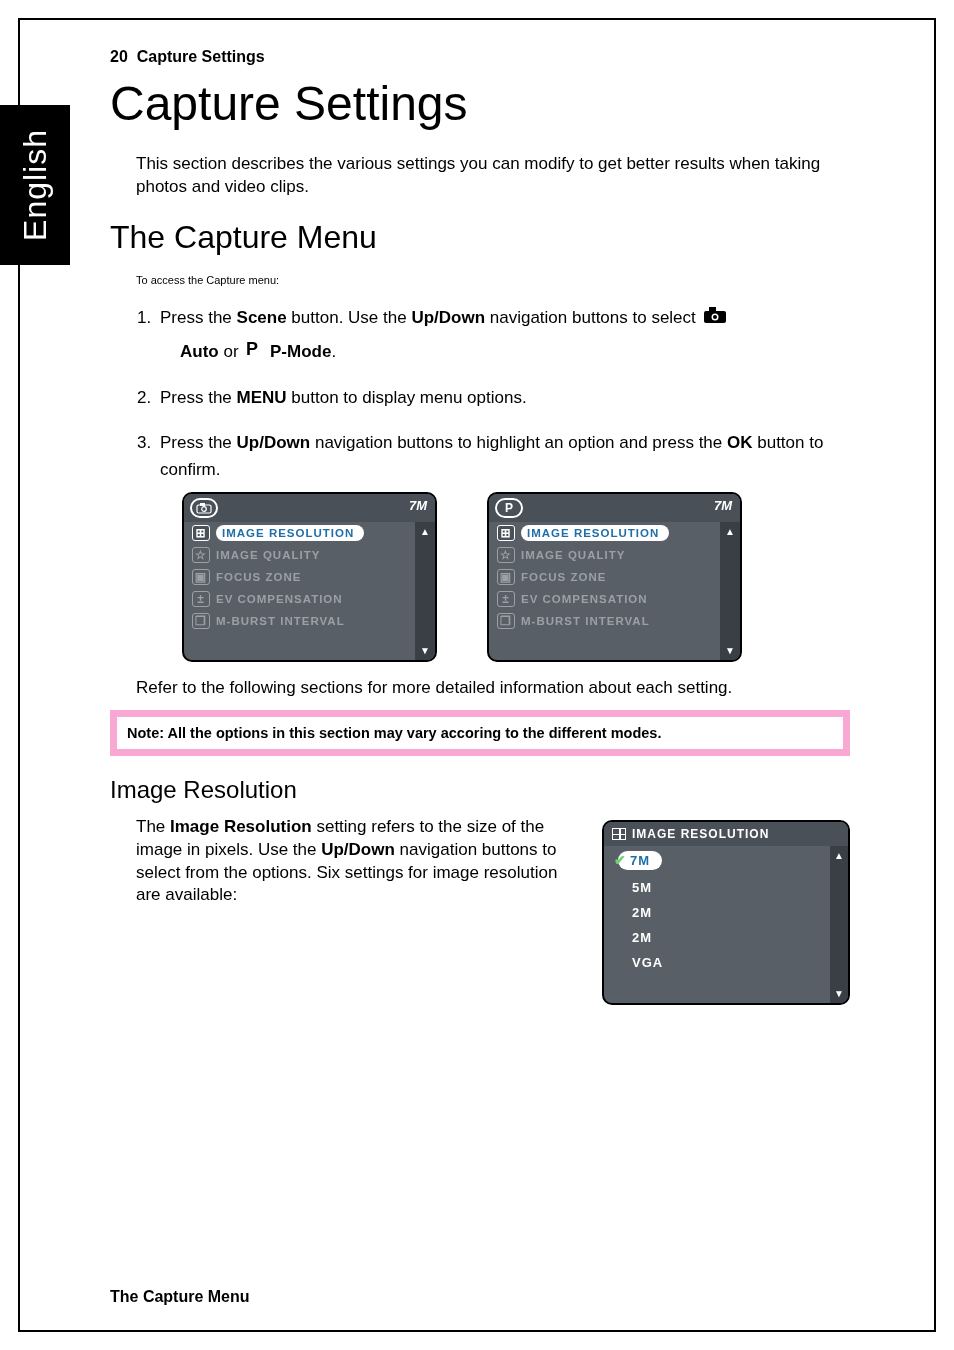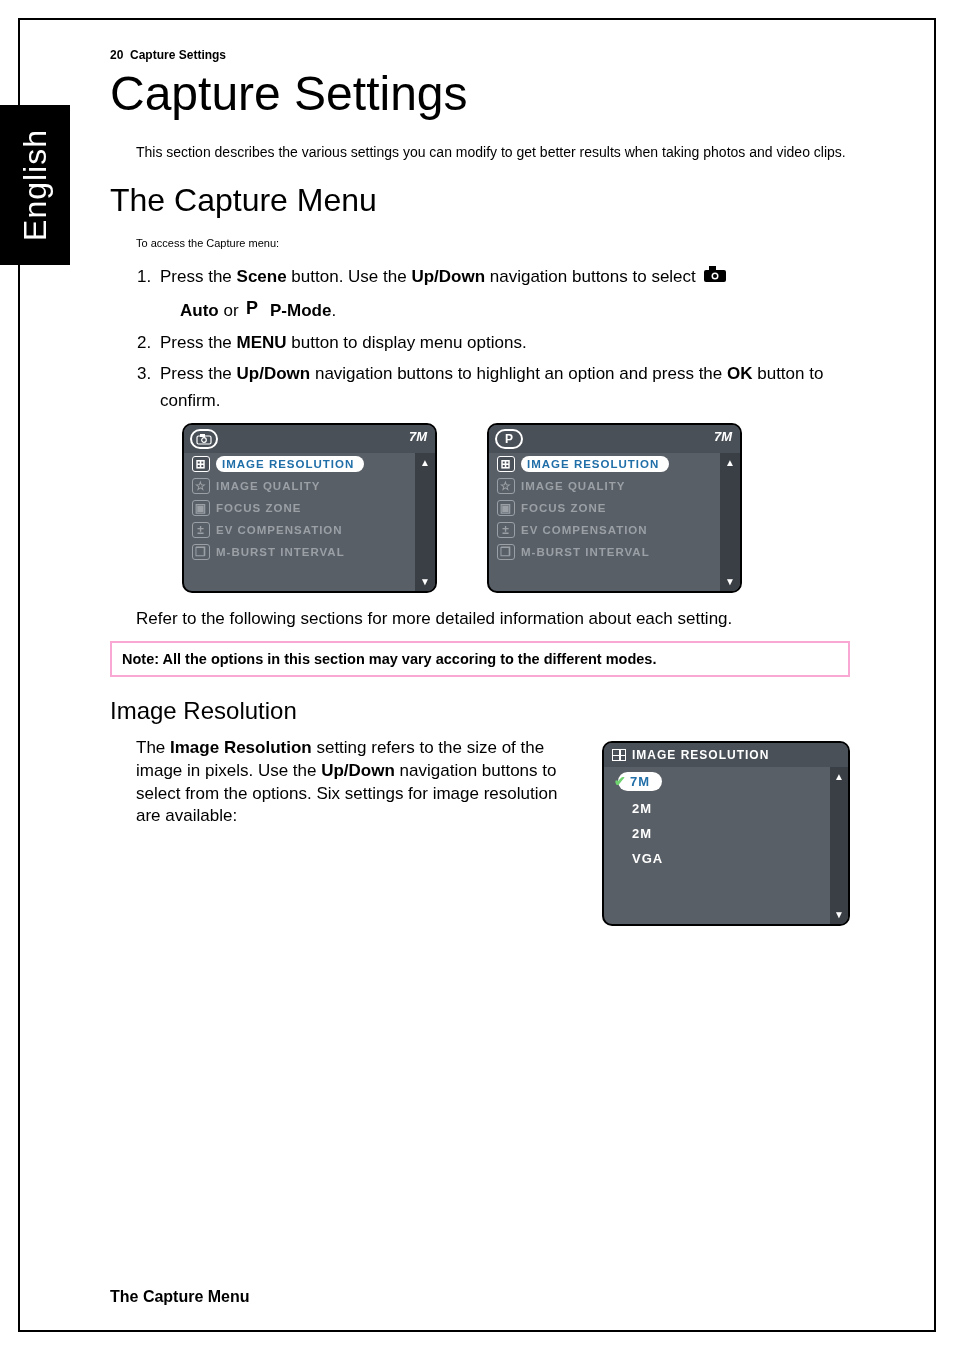--- a/index.html
+++ b/index.html
@@ -1,44 +1,44 @@
 <!DOCTYPE html>
 <html><head>
 <meta charset="utf-8">
 <style>
   * { box-sizing: border-box; margin: 0; padding: 0; }
   html, body { width: 954px; height: 1350px; background: #fff; font-family: Verdana, Geneva, sans-serif; color: #000; }
   .page-frame { position: absolute; left: 18px; top: 18px; width: 918px; height: 1314px; border: 2px solid #000; }
   .lang-tab { position: absolute; left: 0; top: 105px; width: 70px; height: 160px; background: #000; display: flex; align-items: center; justify-content: center; }
   .lang-text { color: #fff; writing-mode: vertical-rl; text-orientation: sideways; transform: rotate(180deg); font-size: 32px; font-family: Verdana, sans-serif; letter-spacing: 1px; }
   .content { position: absolute; left: 110px; top: 48px; width: 740px; }
-  .header-line { font-weight: bold; font-size: 12px; margin-bottom: 4px; }
+  .header-line { font-weight: bold; font-size: 16px; margin-bottom: 10px; }
   .chapter-title { font-family: Verdana, sans-serif; font-size: 48px; font-weight: normal; margin-bottom: 22px; }
-  .intro { font-size: 14px; line-height: 1.35; margin: 0 0 20px 26px; }
+  .intro { font-size: 17px; line-height: 1.35; margin: 0 0 20px 26px; }
   .section-title { font-family: Verdana, sans-serif; font-size: 32px; font-weight: normal; margin-bottom: 18px; }
   .para { font-size: 11px; margin: 0 0 14px 26px; }
   ol.steps { margin: 0 0 8px 46px; font-size: 17px; line-height: 1.6; }
-  ol.steps li { margin-bottom: 4px; padding-left: 4px; }
+  ol.steps li { margin-bottom: 4px; padding-left: 4px; margin-top: 18px; }
   .sub-indent { margin-left: 20px; display:block; margin-top:6px; }
   .b { font-weight: bold; }
   .inline-icon { display: inline-block; vertical-align: middle; margin: 0 2px; }
   .screens-row { display: flex; gap: 50px; margin: 8px 0 16px 72px; }
   .cam-screen { width: 255px; height: 170px; border: 2.5px solid #000; border-radius: 10px; background: #595f66; position: relative; padding-top: 28px; overflow: hidden; }
   .cam-header { position: absolute; top: 0; left: 0; right: 0; height: 28px; background: #4a5058; display: flex; align-items: center; padding: 0 6px; }
   .cam-mode-pill { display: inline-flex; align-items: center; justify-content: center; width: 28px; height: 20px; border: 2px solid #fff; border-radius: 10px; }
   .cam-7m { position: absolute; right: 8px; top: 4px; color: #fff; font-weight: bold; font-size: 13px; font-style: italic; }
   .scroll-col { position: absolute; right: 0; top: 28px; bottom: 0; width: 20px; background: #3a3f45; color: #fff; font-size: 10px; display: flex; flex-direction: column; align-items: center; justify-content: space-between; padding: 4px 0; }
   .menu-item { display: flex; align-items: center; gap: 6px; padding: 3px 24px 3px 8px; color: #fff; font-size: 11.5px; font-weight: bold; letter-spacing: 1px; }
   .menu-item.sel .menu-label-pill { background: #fff; color: #1f6ea8; border-radius: 10px; padding: 2px 10px 2px 6px; display: inline-block; }
   .menu-item .menu-label { color: #9aa0a6; }
   .menu-item.sel .mi-icon { filter: none; }
   .mi-icon { width: 18px; height: 16px; display: inline-flex; align-items: center; justify-content: center; font-size: 12px; border: 1.5px solid #9aa0a6; border-radius: 3px; color: #9aa0a6; flex-shrink:0; }
   .menu-item.sel .mi-icon { border-color: #fff; color: #fff; background:#4a5058; }
   .refer-line { font-size: 17px; margin: 0 0 12px 26px; }
-  .note-box { border: 2px solid #f9a8d4; margin: 0 0 20px 0; padding: 8px 10px; font-size: 14.5px; font-weight: bold; }
+  .note-box { border: 7px solid #f9a8d4; margin: 0 0 20px 0; padding: 8px 10px; font-size: 14.5px; font-weight: bold; }
   .sub-title { font-family: Verdana, sans-serif; font-size: 24px; font-weight: normal; margin: 6px 0 12px 0; }
   .res-row { display: flex; gap: 39px; margin-left: 26px; align-items: flex-start; }
   .res-text { flex: 1; font-size: 17px; line-height: 1.35; }
   ul.res-list { margin: 8px 0 0 30px; font-size: 17px; line-height: 1.55; }
   .res-screen { width: 248px; height: 185px; border: 2.5px solid #000; border-radius: 10px; background: #595f66; position: relative; overflow: hidden; margin-top:4px; }
   .res-header { height: 24px; background: #4a5058; color: #fff; font-size: 12px; font-weight: bold; letter-spacing: 1px; display: flex; align-items: center; padding: 0 8px; gap:6px; }
   .res-scroll { position: absolute; right: 0; top: 24px; bottom: 0; width: 18px; background: #3a3f45; color: #fff; font-size: 10px; display: flex; flex-direction: column; align-items: center; justify-content: space-between; padding: 4px 0; }
   .res-item { color: #fff; font-size: 13px; font-weight: bold; letter-spacing: 1px; padding: 5px 24px 5px 28px; position: relative; }
   .res-item.sel .res-pill { background: #fff; color: #1f6ea8; border-radius: 10px; padding: 2px 12px; display: inline-block; margin-left:-14px; }
   .res-item .check { position: absolute; left: 10px; top: 6px; color: #6fd36f; font-size: 14px; font-weight: bold; }
@@ -183,20 +183,21 @@
           <span style="position:absolute;left:50%;top:0;bottom:0;width:1.5px;background:#fff;"></span>
           <span style="position:absolute;top:50%;left:0;right:0;height:1.5px;background:#fff;"></span>
         </span>
         <span>IMAGE RESOLUTION</span>
       </div>
       <div class="res-scroll">
         <span>▲</span>
         <span>▼</span>
       </div>
       <div class="res-item sel"><span class="check">✔</span><span class="res-pill">7M</span></div>
+      <div class="res-item">5M</div>
       <div class="res-item">2M</div>
       <div class="res-item">2M</div>
       <div class="res-item">VGA</div>
     </div>
   </div>
 
 </div>
 
 <div class="footer-line">The Capture Menu</div>
 

